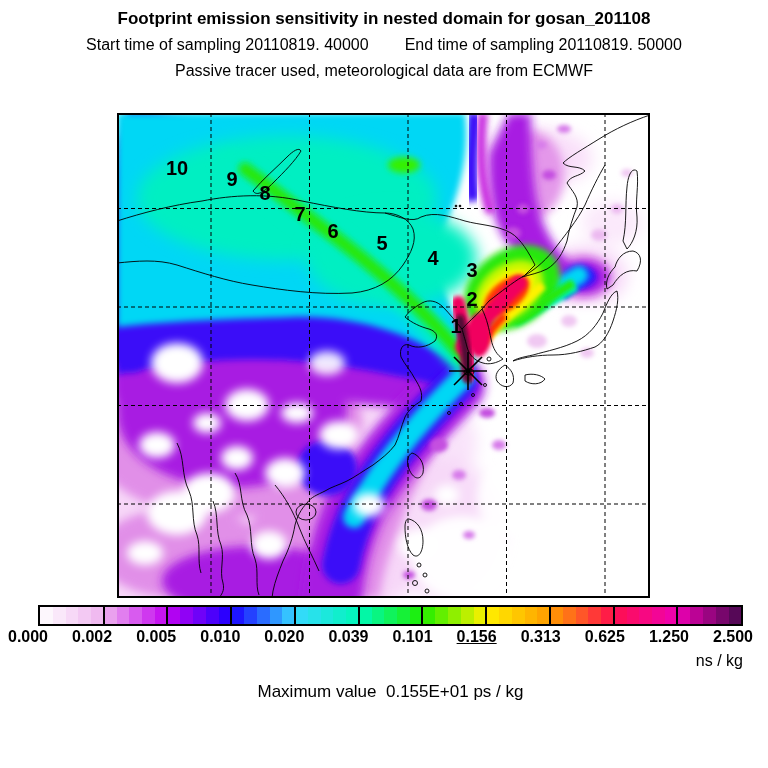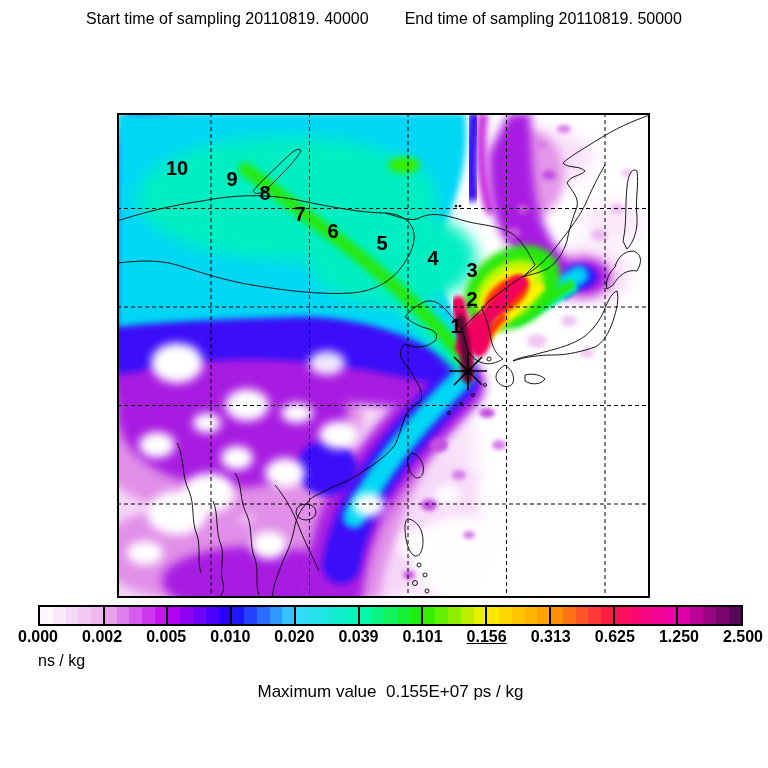--- a/index.html
+++ b/index.html
@@ -12,33 +12,35 @@
   .gap60{display:inline-block;width:60px;}
   .map{position:absolute;left:117px;top:113px;width:533px;height:485px;}
   .map svg{display:block;width:100%;height:100%;}
   #traj-labels text{font:700 20px "Liberation Sans",sans-serif;fill:#000;}
   .colorbar{position:absolute;left:38px;top:605px;width:705px;height:21px;
             border:2px solid #000;box-sizing:border-box;}
   #cb-cells{display:flex;width:100%;height:100%;}
   .cbcell{flex:1 1 auto;height:100%;}
   #cb-divs{position:absolute;left:0;top:0;width:100%;height:100%;}
   .cbdiv{position:absolute;top:0;width:2px;height:100%;background:#000;}
-  .ticks{position:absolute;left:38px;top:628px;width:705px;height:20px;}
+  .ticks{position:absolute;left:28px;top:628px;width:705px;height:20px;}
   .tick{position:absolute;top:0;transform:translateX(-50%);
         font-size:16px;font-weight:700;white-space:pre;}
-  .units{position:absolute;left:38px;top:652px;width:705px;text-align:left;
+  .units{position:absolute;left:38px;top:652px;width:705px;text-align:right;
          font-size:16px;font-weight:500;}
   .maxline{position:absolute;left:38px;top:682px;width:705px;text-align:center;
            font-size:17px;font-weight:500;white-space:pre;}
 </style>
 </head>
 <body>
 
 <div class="header">
+  <div class="h-line title">Footprint emission sensitivity in nested domain for gosan_201108</div>
   <div class="h-line"><span>Start time of sampling 20110819. 40000</span><span class="gap36"></span><span>End time of sampling 20110819. 50000</span></div>
+  <div class="h-line">Passive tracer used, meteorological data are from ECMWF</div>
 </div>
 
 <div class="map">
 <svg viewBox="0 0 533 485" preserveAspectRatio="none">
   <defs>
     <clipPath id="mc">
           <rect x="0" y="0" width="533" height="485"></rect>
         </clipPath>
     <filter id="b8" x="-40%" y="-40%" width="180%" height="180%">
           <feGaussianBlur stdDeviation="8"></feGaussianBlur>
@@ -321,13 +323,13 @@
     <span class="tick" style="left: 36.3636%;">0.020</span>
     <span class="tick" style="left: 45.4545%;">0.039</span>
     <span class="tick" style="left: 54.5455%;">0.101</span>
     <span class="tick" style="left: 63.6364%; text-decoration: underline;">0.156</span>
     <span class="tick" style="left: 72.7273%;">0.313</span>
     <span class="tick" style="left: 81.8182%;">0.625</span>
     <span class="tick" style="left: 90.9091%;">1.250</span>
     <span class="tick" style="left: 100%;">2.500</span>
   </div>
 <div class="units">ns / kg</div>
-<div class="maxline">Maximum value  0.155E+07 ps / kg</div>
+<div class="maxline">Maximum value  0.155E+01 ps / kg</div>
 
 </body></html>

